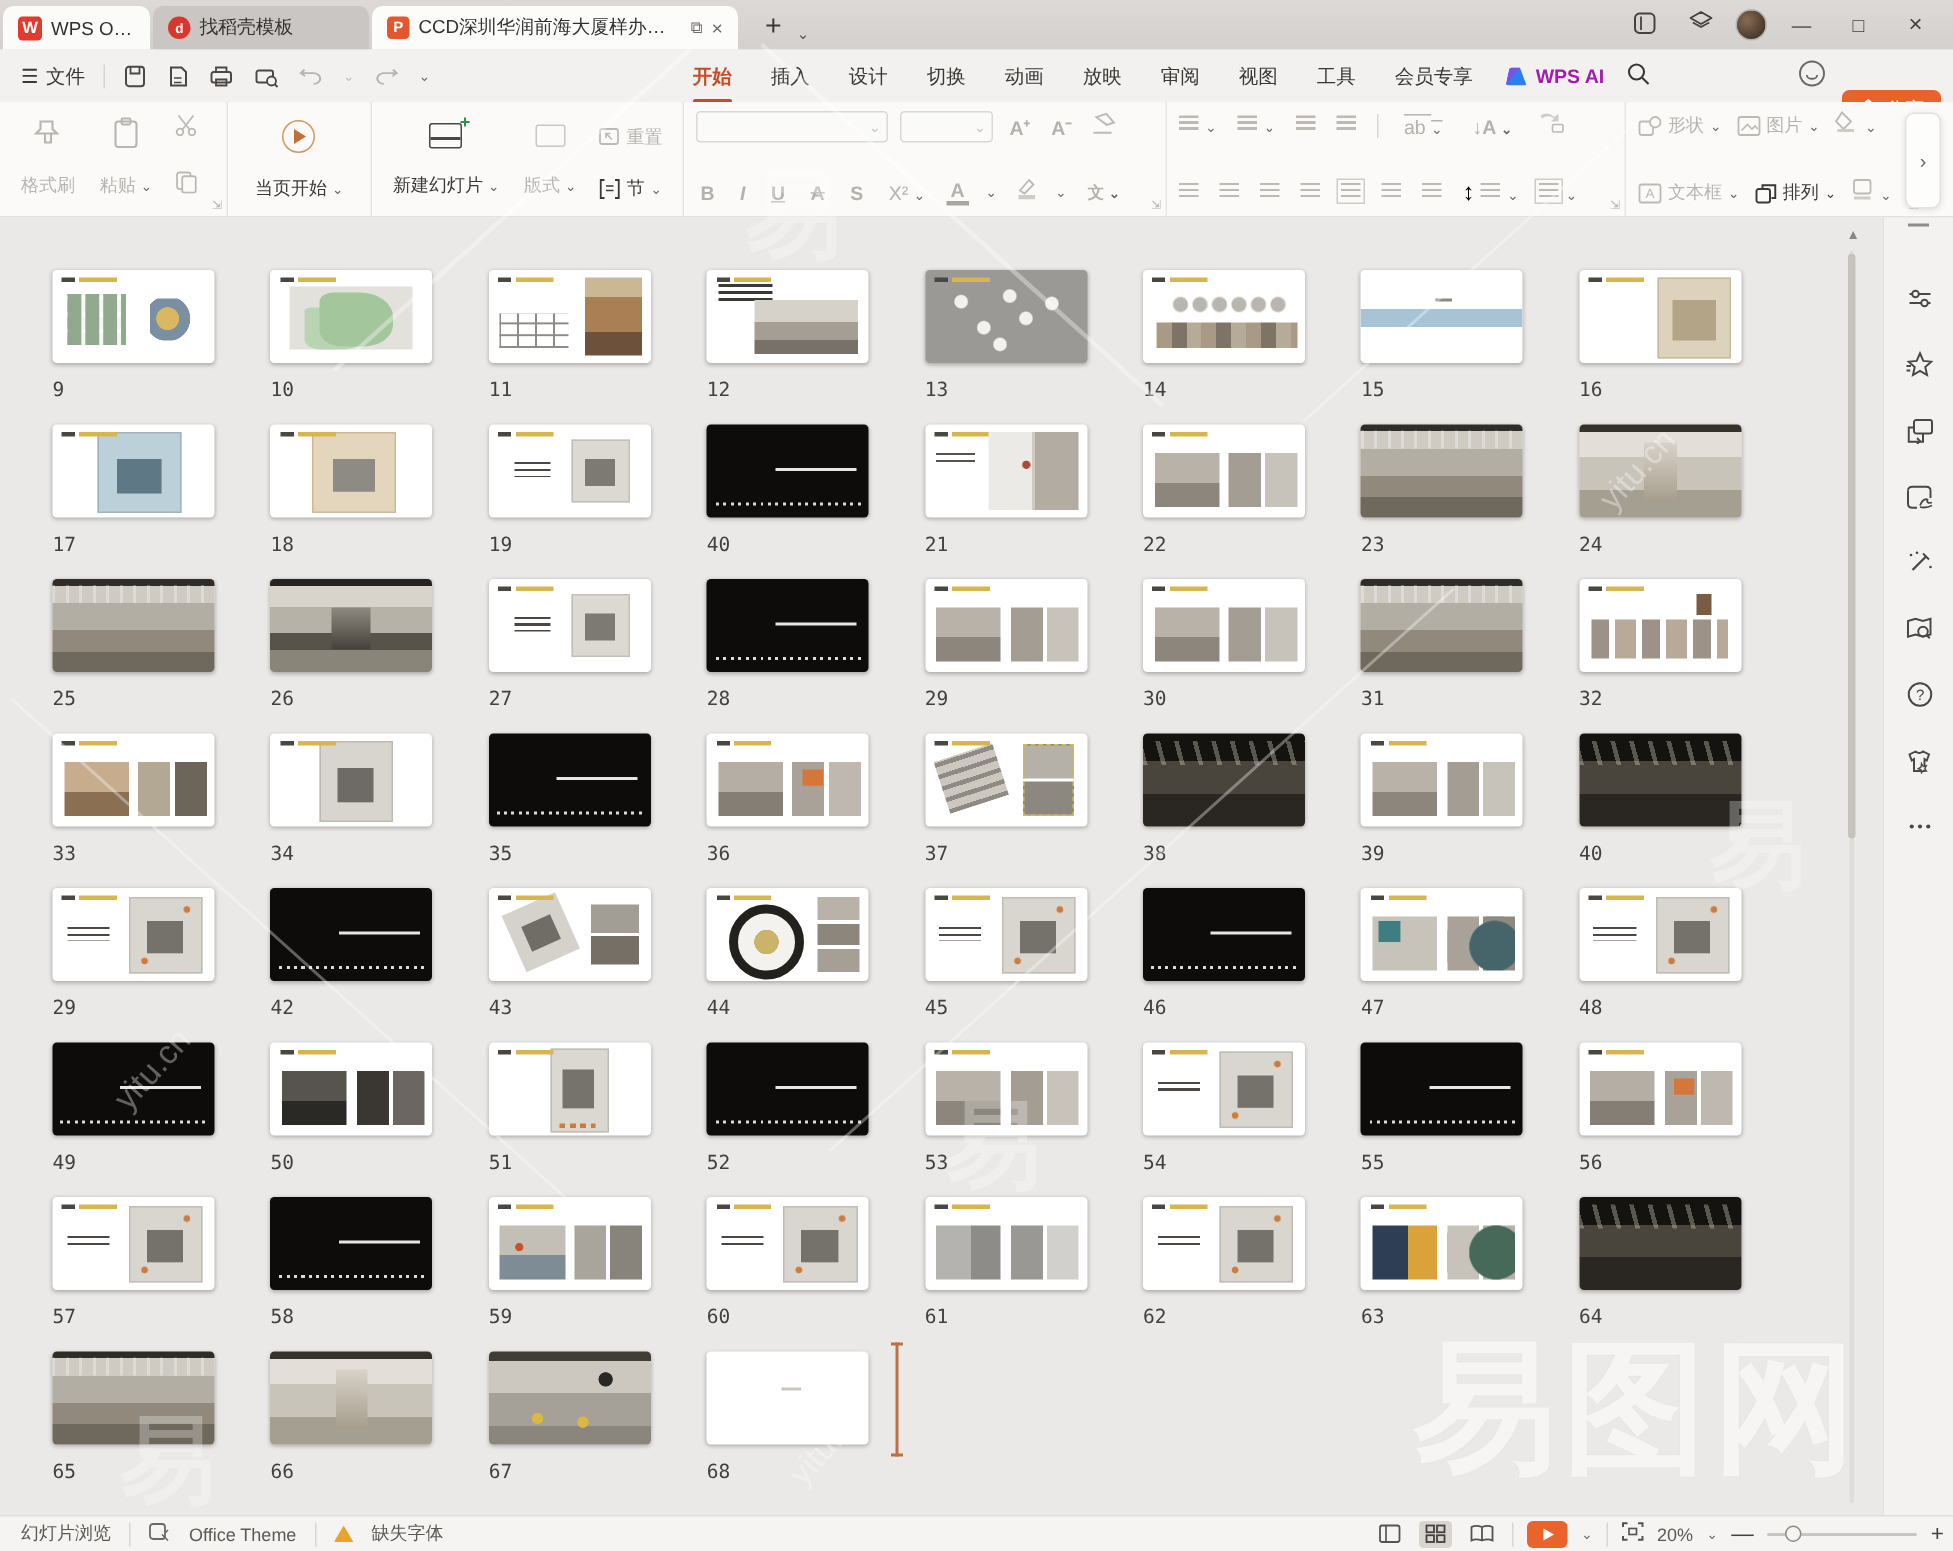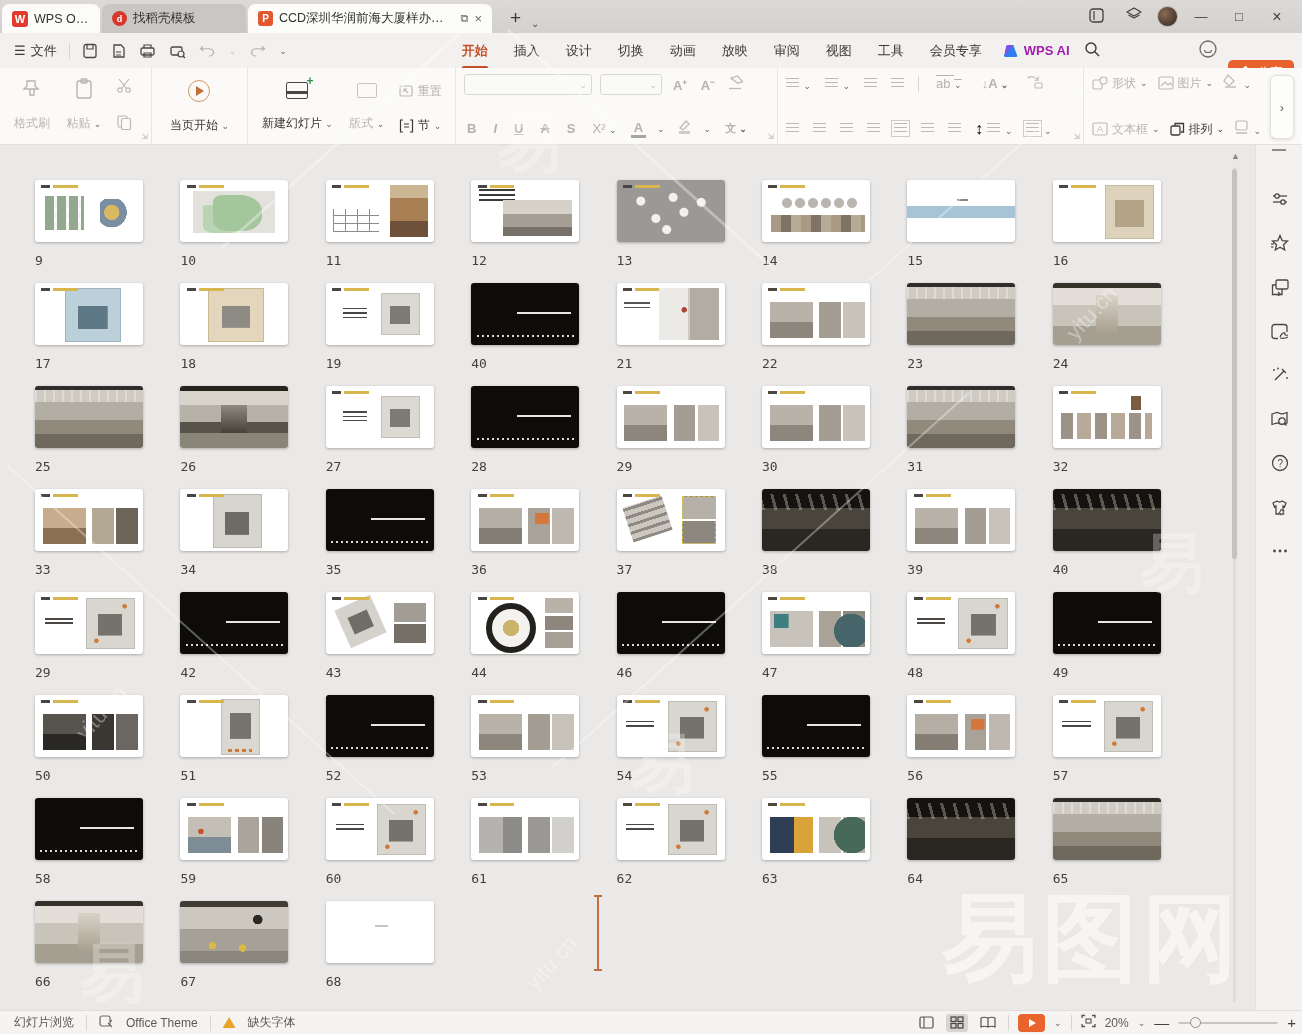--- a/index.html
+++ b/index.html
@@ -653,20 +653,26 @@
         </div>
         <div class="num">43</div>
       </div>
       <div class="cell">
         <div class="th k-circle-diagram">
           <span class="hdr"></span>
         </div>
         <div class="num">44</div>
       </div>
       <div class="cell">
+        <div class="th k-text-plan">
+          <span class="hdr"></span>
+        </div>
+        <div class="num">45</div>
+      </div>
+      <div class="cell">
         <div class="th k-black-text"></div>
         <div class="num">46</div>
       </div>
       <div class="cell">
         <div class="th k-collage-teal">
           <span class="hdr"></span>
         </div>
         <div class="num">47</div>
       </div>
       <div class="cell">

